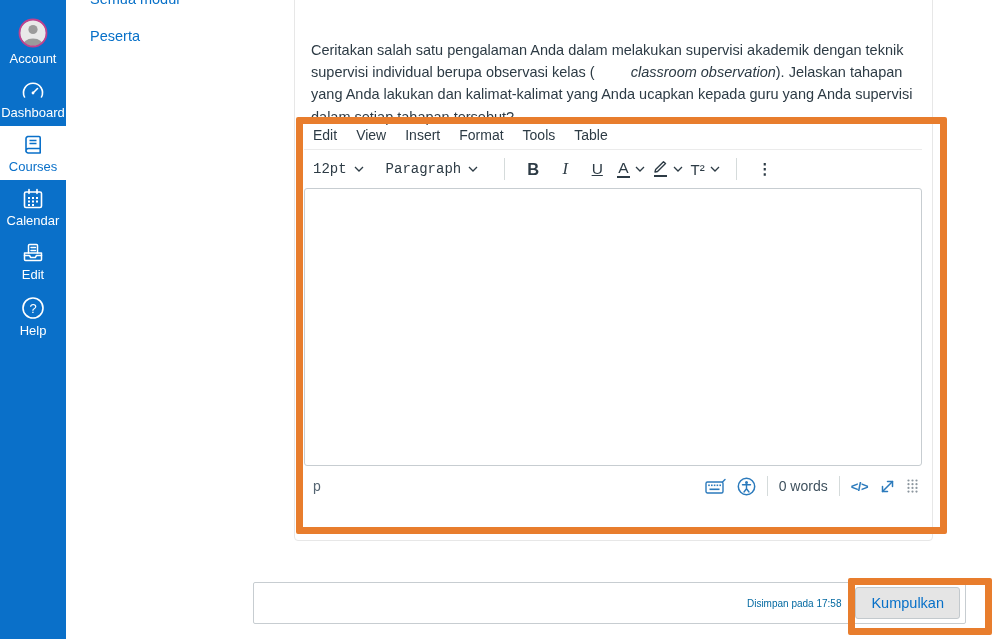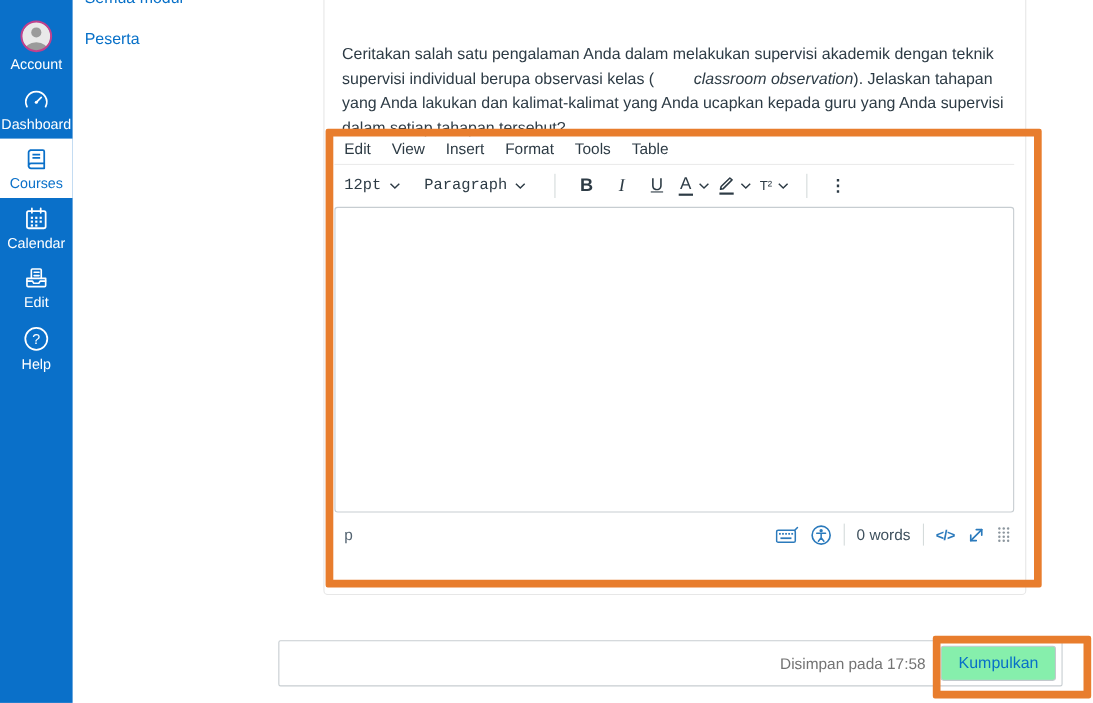--- a/index.html
+++ b/index.html
@@ -15,21 +15,21 @@
   }
   .nav-item{
     width:66px;padding:7px 0 8px;display:flex;flex-direction:column;
     align-items:center;gap:4px;color:#ffffff;cursor:pointer;
   }
   .nav-item .nav-label{font-size:13px;line-height:11px;}
   .nav-item.active{background:#ffffff;color:#0A70C9;}
   .nav-item svg{display:block;}
   
   .course-link{
-    position:absolute;left:77px;color:#0770C8;font-size:14.5px;
+    position:absolute;left:90px;color:#0770C8;font-size:14.5px;
     cursor:pointer;white-space:nowrap;
   }
   .course-link.modul{top:-9px;}
   .course-link.peserta{top:28px;}
   
   .card{
     position:absolute;left:294px;top:-10px;width:639px;height:551px;
     background:#ffffff;border:1px solid #E7E7E7;border-radius:4px;
     box-sizing:border-box;
   }
@@ -58,21 +58,21 @@
     min-width:26px;height:28px;display:flex;align-items:center;
     justify-content:center;cursor:pointer;margin:0 3px;
   }
   .tb-btn .glyph-b{font-weight:700;font-size:16.5px;}
   .tb-btn .glyph-i{font-style:italic;font-family:"Liberation Serif",serif;font-size:16.5px;}
   .tb-btn .glyph-u{text-decoration:underline;font-size:15.5px;}
   .tb-drop{display:flex;align-items:center;gap:5px;cursor:pointer;margin:0 4px;}
   .glyph-a{font-size:15.5px;border-bottom:2px solid #2D3B45;line-height:15px;padding:0 1px 1px;}
   .pen-wrap{display:flex;flex-direction:column;align-items:center;}
   .pen-bar{width:13px;height:2px;background:#2D3B45;margin-top:1px;}
-  .glyph-sup{font-size:12px;}
+  .glyph-sup{font-size:15px;}
   .more-dots{font-size:15px;font-weight:700;letter-spacing:0;color:#2D3B45;}
   .rce-content{
     margin-top:0;height:278px;background:#ffffff;
     border:1px solid #C7CDD1;border-radius:3px;box-sizing:border-box;
     cursor:text;
   }
   .rce-statusbar{
     height:40px;display:flex;align-items:center;justify-content:space-between;
     padding:0 4px 0 9px;font-size:14px;color:#556572;
   }
@@ -81,23 +81,23 @@
   .wordcount{color:#3F515E;}
   .html-glyph{color:#2B7ABC;font-size:13px;font-weight:700;letter-spacing:-0.5px;cursor:pointer;}
   .sb-icon{display:flex;align-items:center;cursor:pointer;}
   
   .submit-bar{
     position:absolute;left:253px;top:582px;width:713px;height:42px;
     background:#ffffff;border:1px solid #C7CDD1;border-radius:2px;
     box-sizing:border-box;display:flex;align-items:center;
     justify-content:flex-end;gap:14px;padding-right:5px;
   }
-  .saved-text{color:#737373;font-size:14px;}
+  .saved-text{color:#0369a1;font-size:10px;}
   .submit-btn{
-    height:32px;padding:0 15px;background:#86efac;
+    height:32px;padding:0 15px;background:#e5e5e5;
     border:1px solid #C3C9CD;border-radius:3px;color:#0770C8;
     font-size:14.5px;font-family:"Liberation Sans",sans-serif;cursor:pointer;
   }
   
   .annotation{
     position:absolute;border:7px solid #E87D2D;box-sizing:border-box;
     pointer-events:none;z-index:50;border-radius:2px;
   }
   .annotation.editor-hl{left:296px;top:117px;width:651px;height:417px;}
   .annotation.submit-hl{left:848px;top:578px;width:144px;height:57px;}

